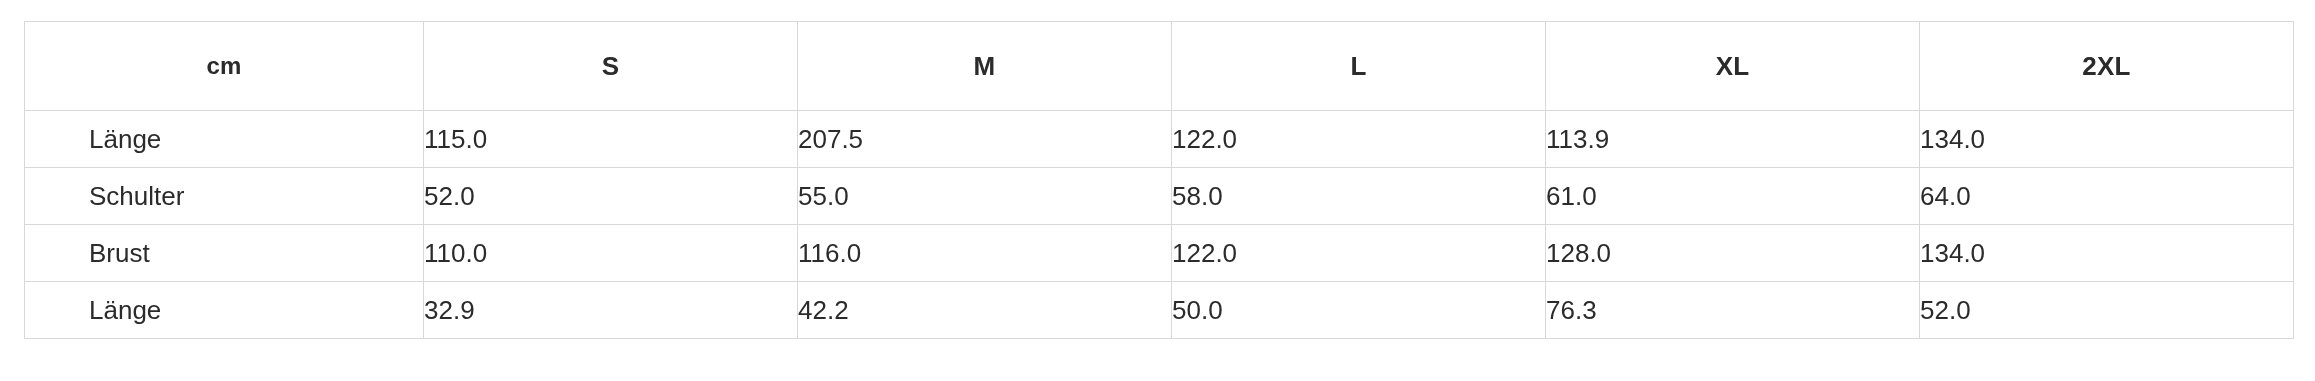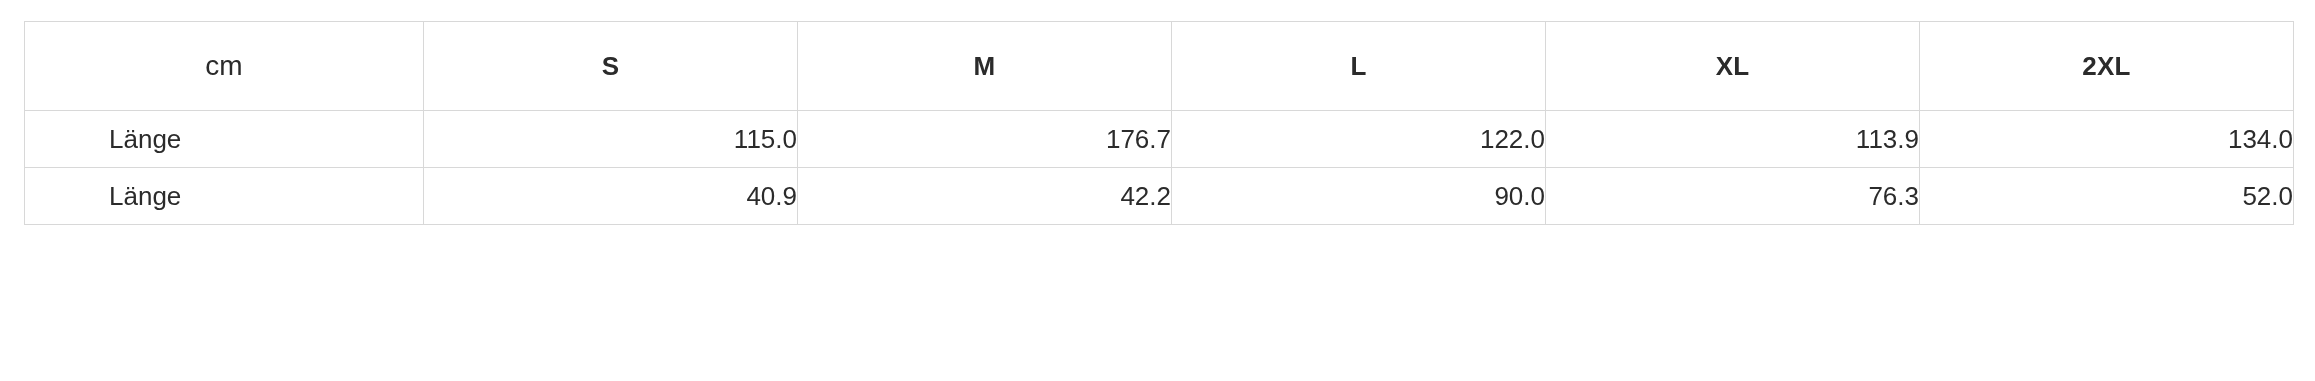--- a/index.html
+++ b/index.html
@@ -46,35 +46,35 @@
   
   table.size-table thead th {
     height: 88px;
     font-size: 26px;
     font-weight: 700;
     text-align: center;
     vertical-align: middle;
     letter-spacing: 0.2px;
   }
   table.size-table thead th.unit-head {
-    font-weight: 400;
-    font-size: 28px;
+    font-weight: 700;
+    font-size: 24px;
   }
 
   
   table.size-table tbody td {
     height: 56px;
     font-size: 26px;
     font-weight: 400;
-    text-align: right;
+    text-align: left;
     vertical-align: middle;
   }
   table.size-table tbody td.row-label {
     text-align: left;
-    padding-left: 84px;
+    padding-left: 64px;
     white-space: nowrap;
   }
 </style>
 </head>
 <body>
 
 <div class="page">
   <div class="size-table-wrap">
     <table class="size-table">
       <colgroup>
@@ -92,29 +92,45 @@
           <th>M</th>
           <th>L</th>
           <th>XL</th>
           <th>2XL</th>
         </tr>
       </thead>
       <tbody>
         <tr>
           <td class="row-label">Länge</td>
           <td>115.0</td>
-          <td>176.7</td>
+          <td>207.5</td>
           <td>122.0</td>
           <td>113.9</td>
           <td>134.0</td>
         </tr>
         <tr>
+          <td class="row-label">Schulter</td>
+          <td>52.0</td>
+          <td>55.0</td>
+          <td>58.0</td>
+          <td>61.0</td>
+          <td>64.0</td>
+        </tr>
+        <tr>
+          <td class="row-label">Brust</td>
+          <td>110.0</td>
+          <td>116.0</td>
+          <td>122.0</td>
+          <td>128.0</td>
+          <td>134.0</td>
+        </tr>
+        <tr>
           <td class="row-label">Länge</td>
-          <td>40.9</td>
+          <td>32.9</td>
           <td>42.2</td>
-          <td>90.0</td>
+          <td>50.0</td>
           <td>76.3</td>
           <td>52.0</td>
         </tr>
       </tbody>
     </table>
   </div>
 </div>
 
 </body></html>

